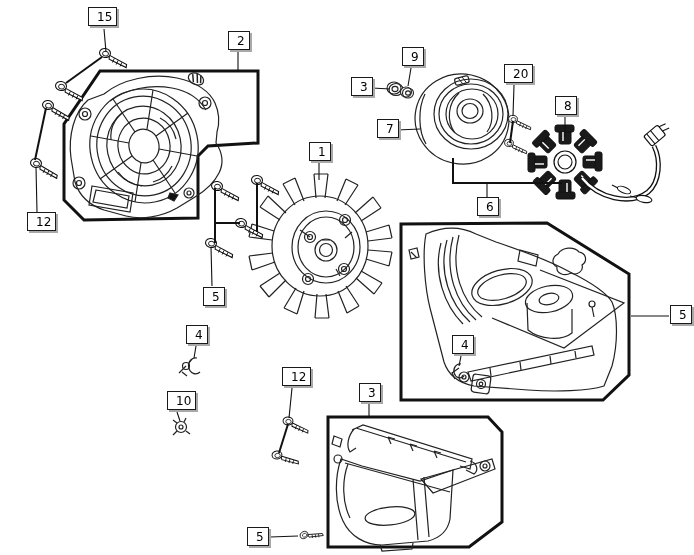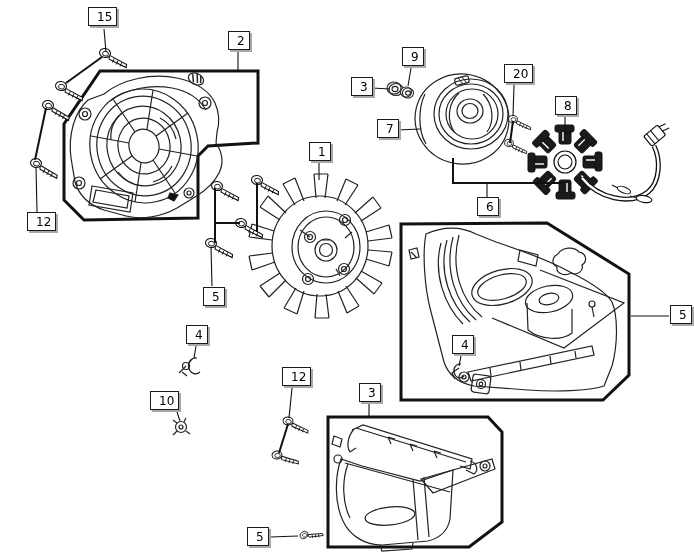--- a/index.html
+++ b/index.html
@@ -300,18 +300,18 @@
   <div class="callout" style="left:504px;top:64px">20</div>
   <div class="callout" style="left:555px;top:96px">8</div>
   <div class="callout" style="left:377px;top:119px">7</div>
   <div class="callout" style="left:309px;top:142px">1</div>
   <div class="callout" style="left:477px;top:197px">6</div>
   <div class="callout" style="left:27px;top:212px">12</div>
   <div class="callout" style="left:203px;top:287px">5</div>
   <div class="callout" style="left:670px;top:305px">5</div>
   <div class="callout" style="left:186px;top:325px">4</div>
   <div class="callout" style="left:452px;top:335px">4</div>
-  <div class="callout" style="left:150px;top:391px">10</div>
+  <div class="callout" style="left:167px;top:391px">10</div>
   <div class="callout" style="left:282px;top:367px">12</div>
   <div class="callout" style="left:359px;top:383px">3</div>
   <div class="callout" style="left:247px;top:527px">5</div>
 
 </div>
 
 </body></html>

